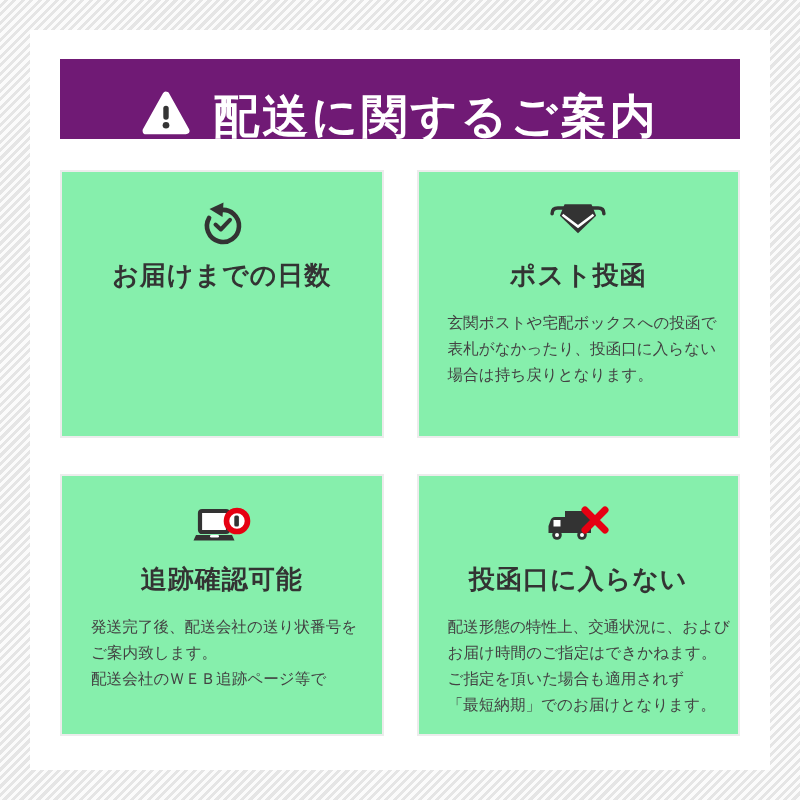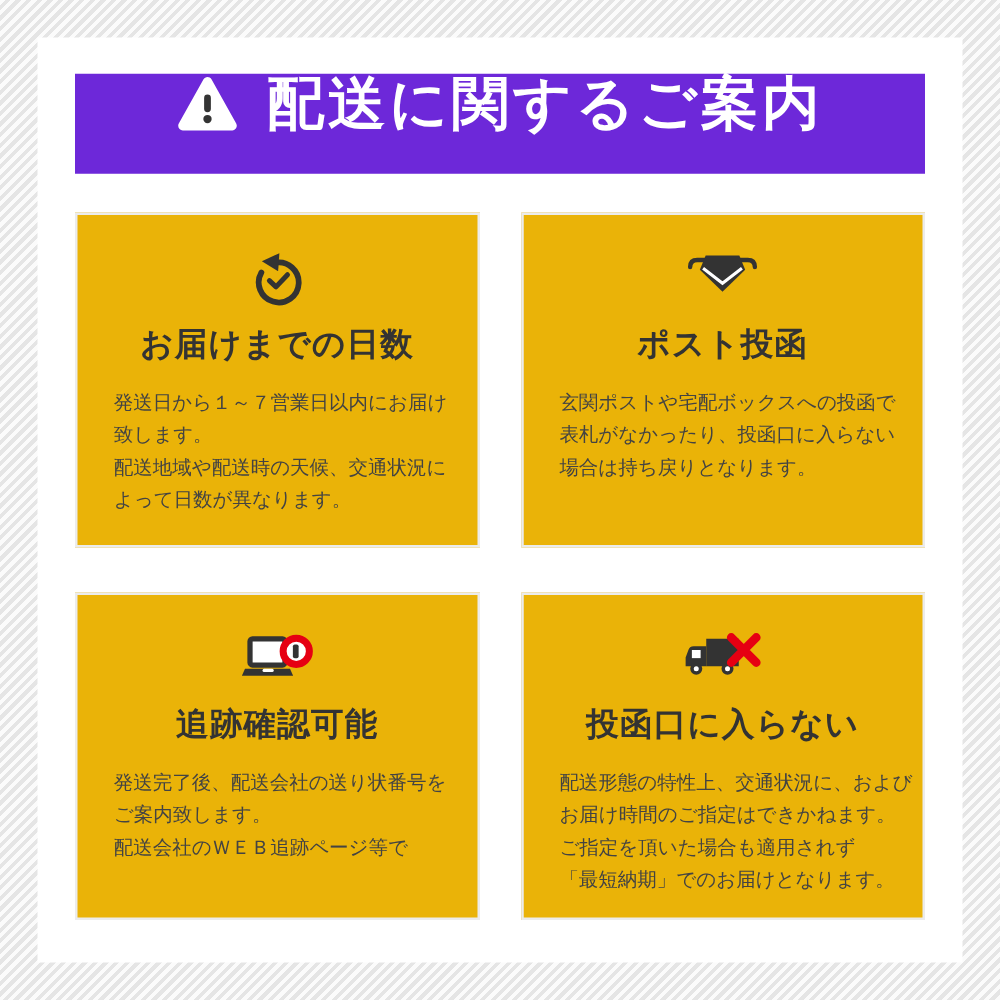--- a/index.html
+++ b/index.html
@@ -10,44 +10,44 @@
     position: relative;
   }
   .panel {
     position: absolute;
     inset: 30px;
     background: #ffffff;
     padding: 29px 30px 32px 30px;
   }
   .banner {
     height: 80px;
-    background: #6d28d9;
+    background: #701a75;
     display: flex;
-    align-items: flex-start;
+    align-items: flex-end;
     justify-content: center;
     gap: 22px;
   }
   .banner .warn-icon { display: flex; align-items: center; }
   .banner h1 {
     color: #ffffff;
     font-size: 46px;
     font-weight: bold;
     letter-spacing: 3px;
     line-height: 1;
   }
   .grid {
     margin-top: 31px;
     display: grid;
     grid-template-columns: 1fr 1fr;
     grid-template-rows: 268px 262px;
     column-gap: 33px;
     row-gap: 36px;
   }
   .card {
-    background: #eab308;
+    background: #86efac;
     border: 2px solid #ececec;
     display: flex;
     flex-direction: column;
     align-items: center;
     padding-top: 26px;
     overflow: hidden;
   }
   .card-icon {
     height: 52px;
     display: flex;
@@ -93,26 +93,20 @@
 
     <section class="card">
       <div class="card-icon">
         <svg width="52" height="52" viewBox="0 0 52 52">
           <path d="M 24.2 12.2 A 16 16 0 1 1 13.1 20" fill="none" stroke="#333333" stroke-width="4.6" stroke-linecap="round"></path>
           <polygon points="13.5,11 27.5,4.5 26.5,19" fill="#333333"></polygon>
           <path d="M 19.5 26.5 L 24.8 31.5 L 34 21.8" fill="none" stroke="#333333" stroke-width="4" stroke-linecap="round" stroke-linejoin="round"></path>
         </svg>
       </div>
       <h2 class="card-title">お届けまでの日数</h2>
-      <div class="card-body">
-          <div>発送日から１～７営業日以内にお届け</div>
-          <div>致します。</div>
-          <div>配送地域や配送時の天候、交通状況に</div>
-          <div>よって日数が異なります。</div>
-        </div>
     </section>
 
     <section class="card">
       <div class="card-icon">
         <svg width="58" height="50" viewBox="0 0 56 48">
           <path d="M 3 14 Q 3 8.5 8.5 8.5 L 47.5 8.5 Q 53 8.5 53 14" fill="none" stroke="#333333" stroke-width="3.4" stroke-linecap="round"></path>
           <path d="M 15 5 L 41 5 L 45.5 16 L 28 33 L 10.5 16 Z" fill="#333333"></path>
           <path d="M 13 15 L 28 26.5 L 43 15" fill="none" stroke="#ffffff" stroke-width="2.4"></path>
         </svg>
       </div>

